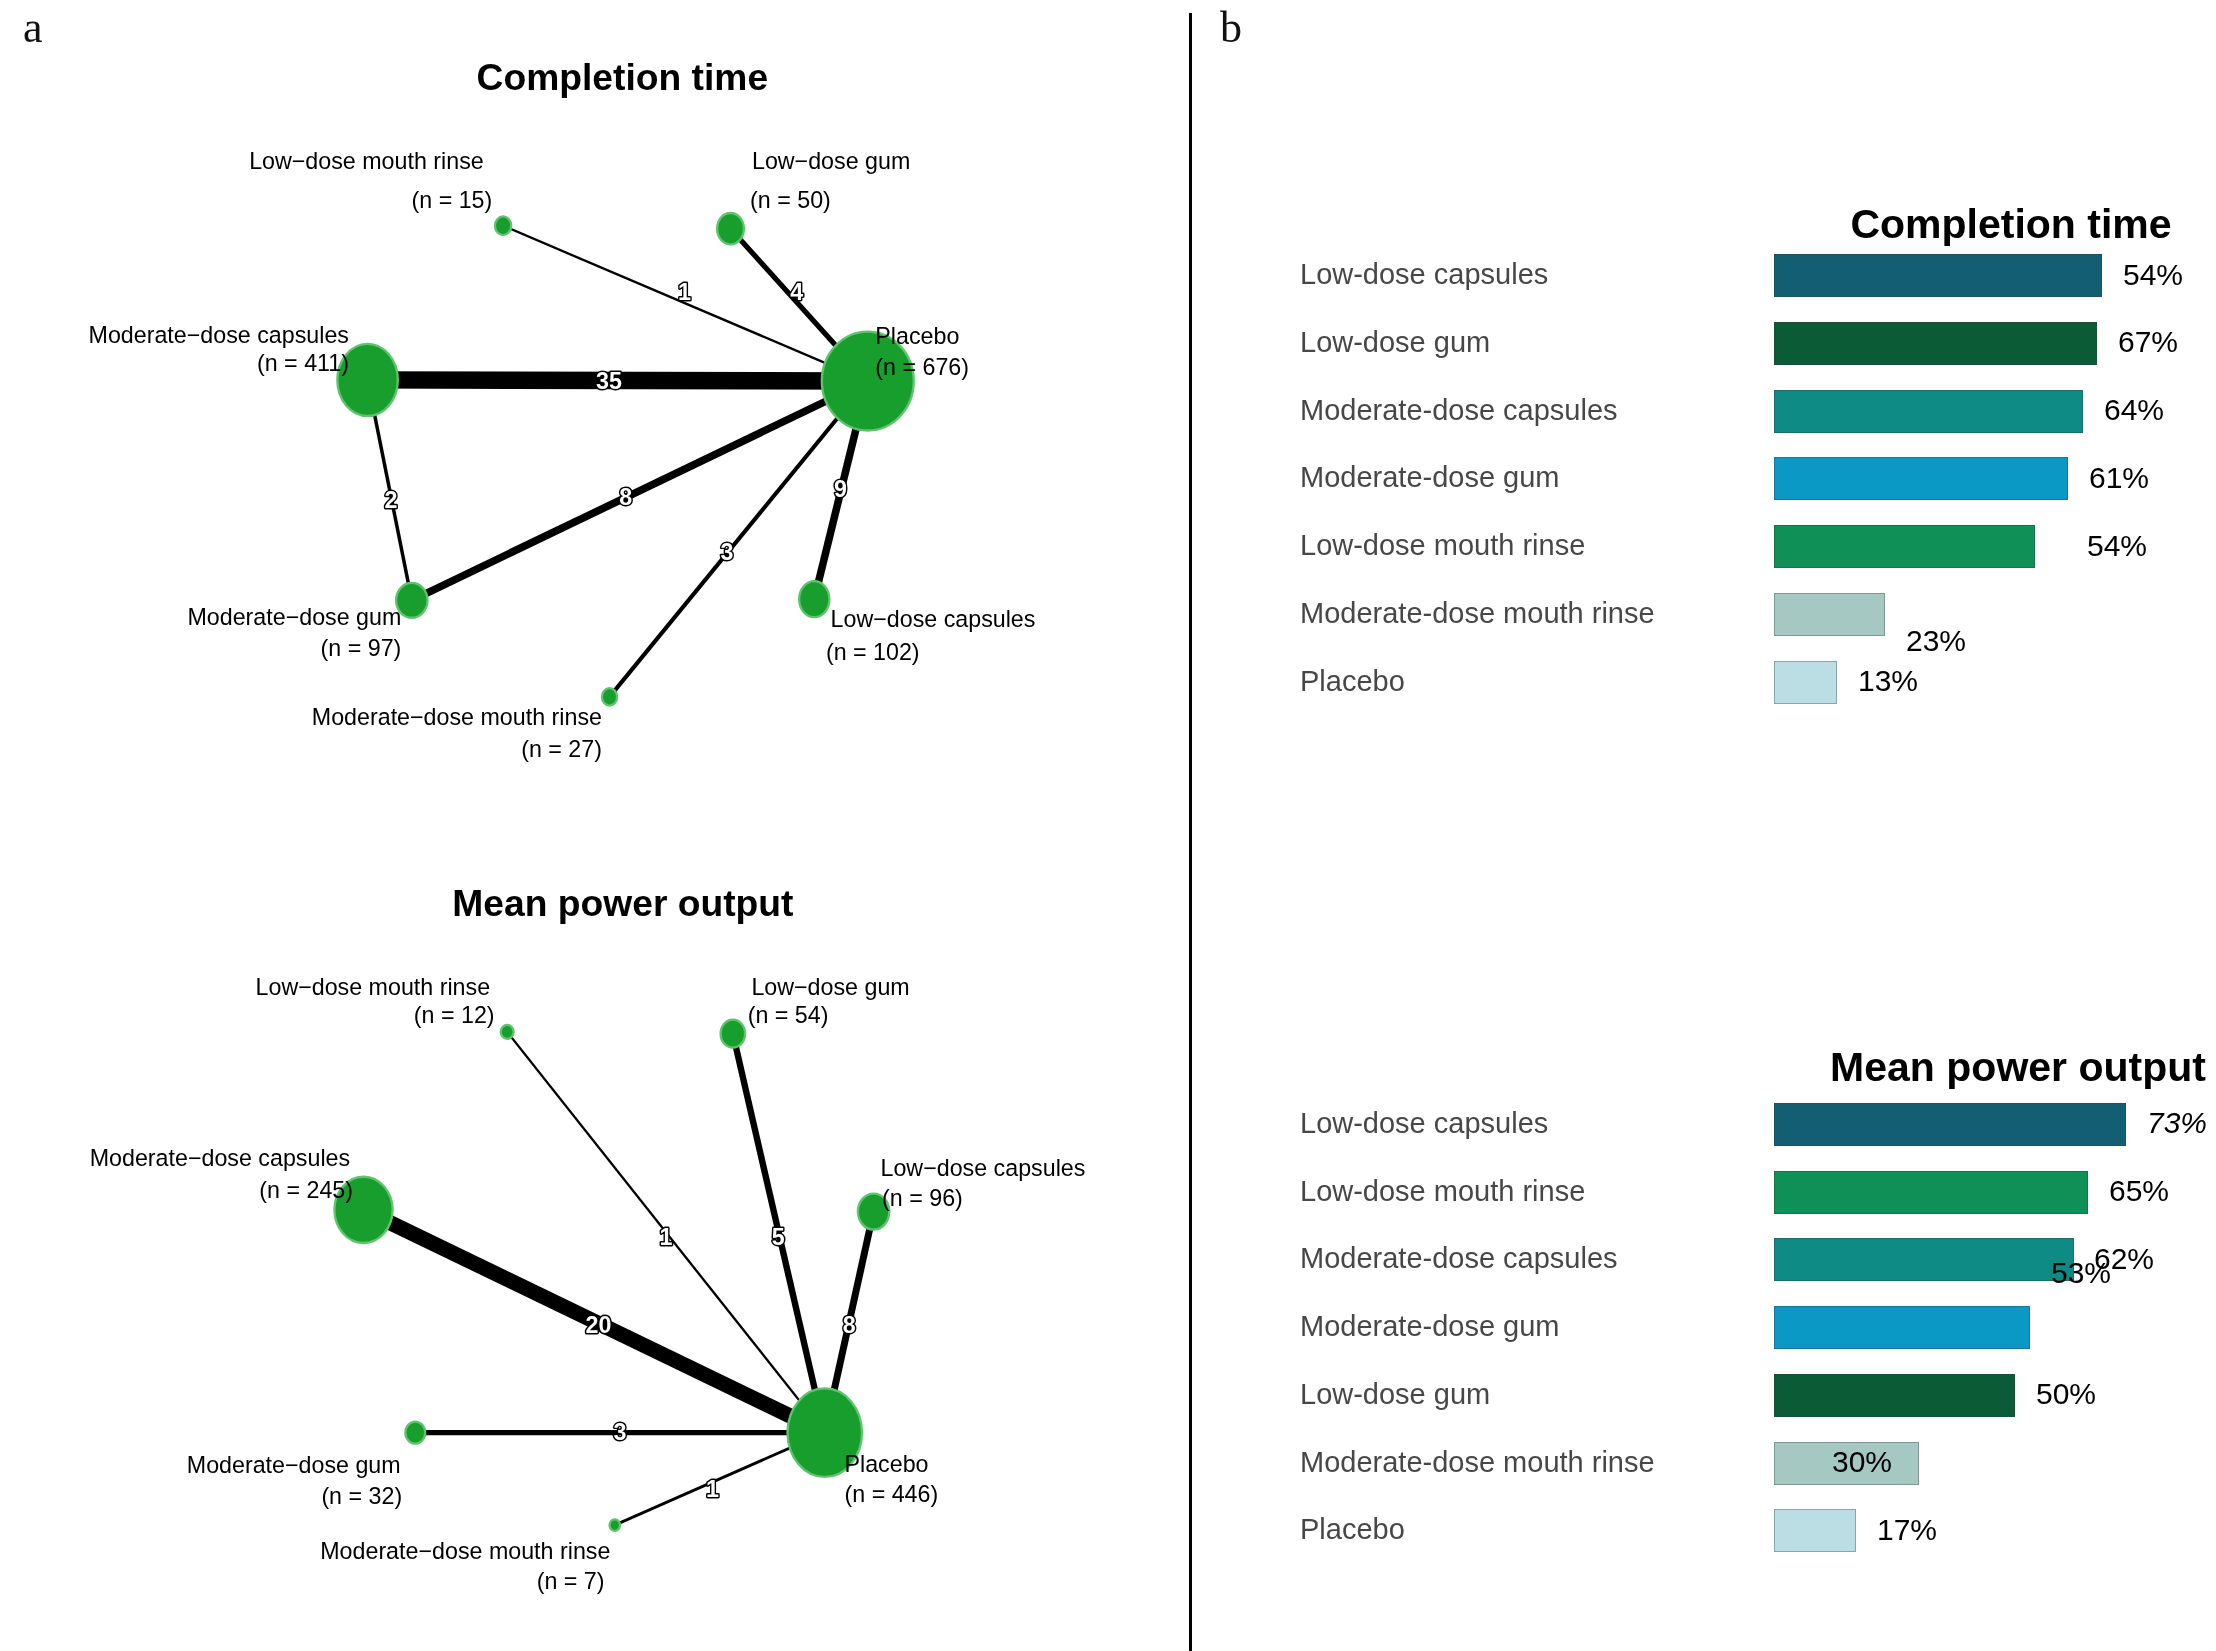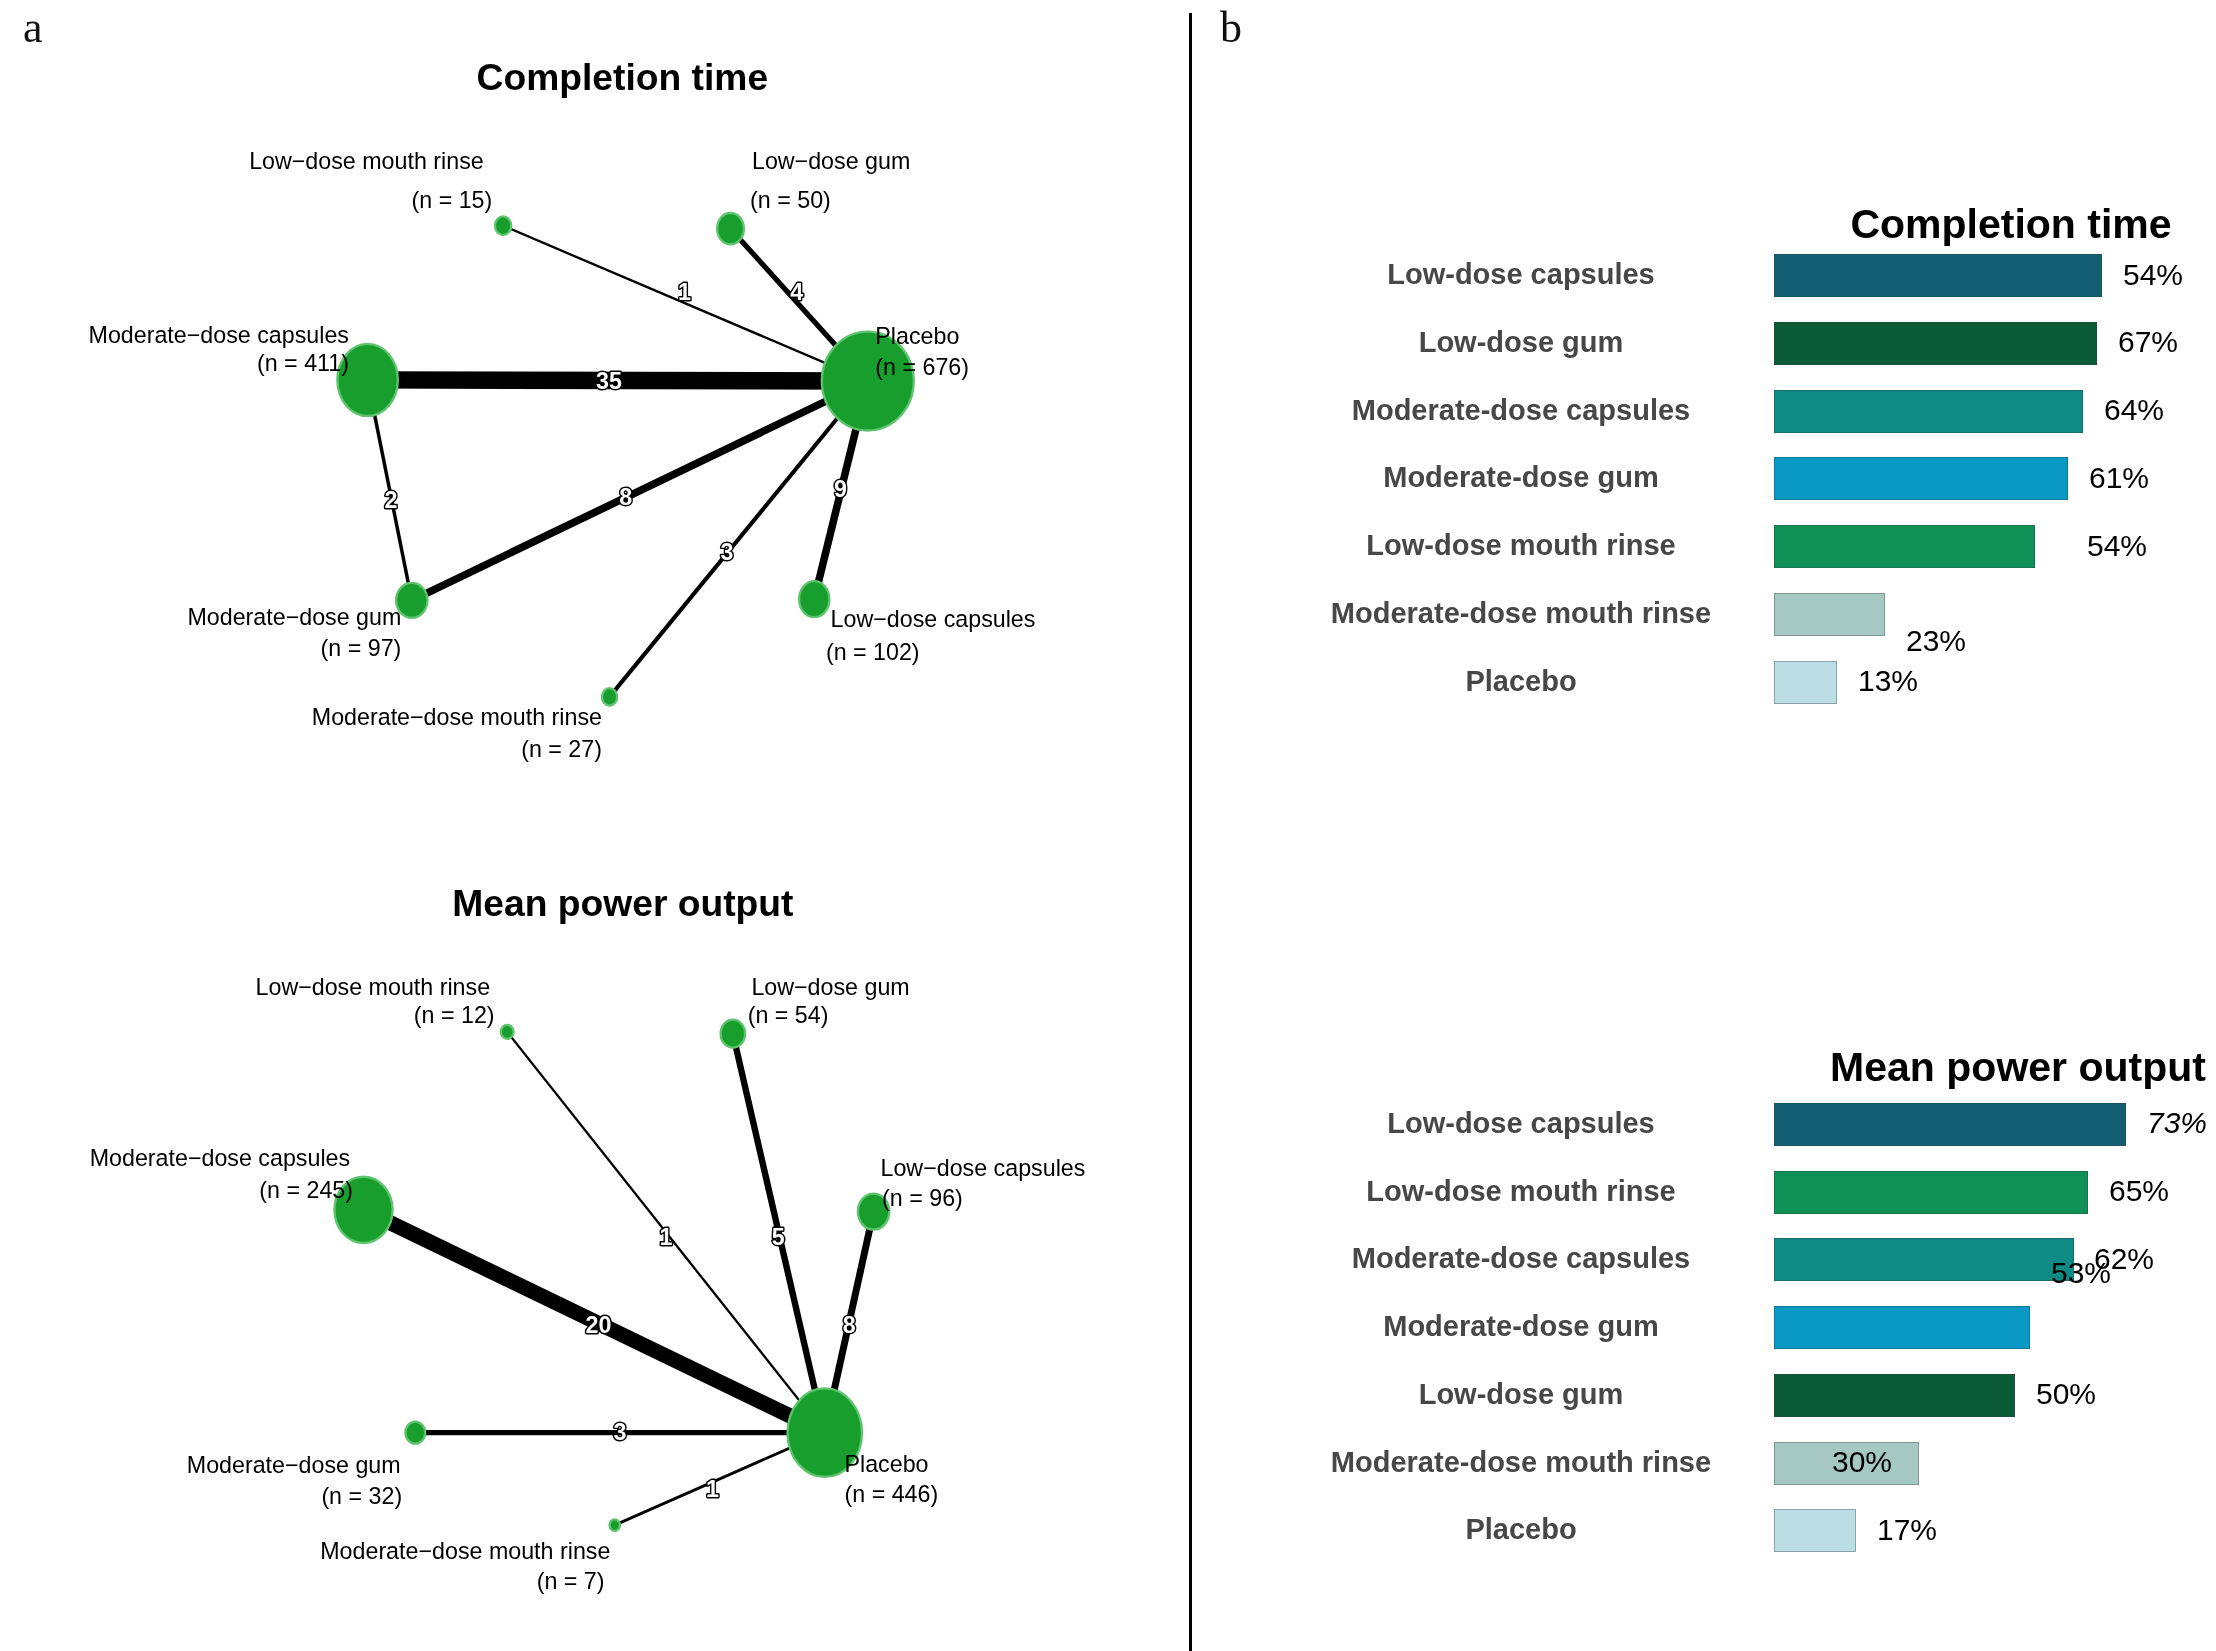--- a/index.html
+++ b/index.html
@@ -11,21 +11,21 @@
   #panel-letter-b{left:1220px;top:5.8px;}
   .divider{position:absolute;left:1189px;top:12.8px;width:2.9px;height:1639px;background:#000;}
   #network-svg{position:absolute;left:0;top:0;}
   .net-title{font-size:64px;font-weight:bold;fill:#000;}
   .node-label{font-size:40px;fill:#000;}
   .edge-label{font-size:40px;font-weight:bold;fill:#ffffff;stroke:#000000;stroke-width:5px;
               paint-order:stroke;stroke-linejoin:round;}
   .chart-title{position:absolute;font-size:41px;font-weight:bold;color:#000;
                width:756px;text-align:center;white-space:nowrap;}
   .bar-row-label{position:absolute;font-size:29px;color:#474747;width:442px;
-                 text-align:center;white-space:nowrap;font-weight:bold;}
+                 text-align:left;white-space:nowrap;}
   .bar{position:absolute;height:43px;border:1.2px solid rgba(50,60,60,0.35);box-sizing:border-box;}
   .bar-value{position:absolute;font-size:30px;color:#000;white-space:nowrap;}
 </style>
 </head>
 <body>
 
 <div class="figure">
   <div class="panel-letter" id="panel-letter-a">a</div>
   <div class="panel-letter" id="panel-letter-b">b</div>
   <div class="divider"></div>

